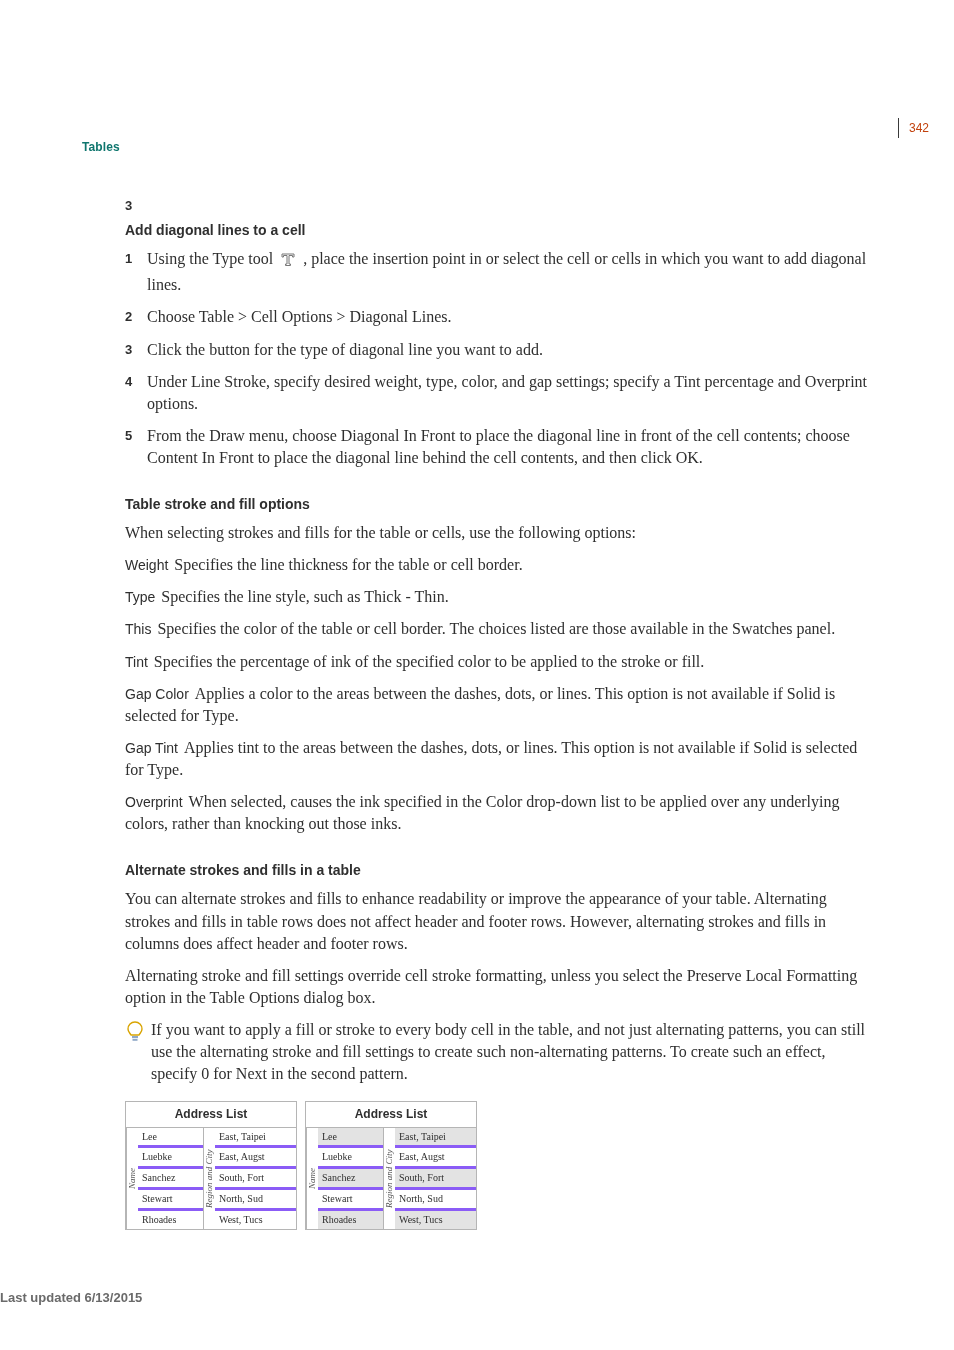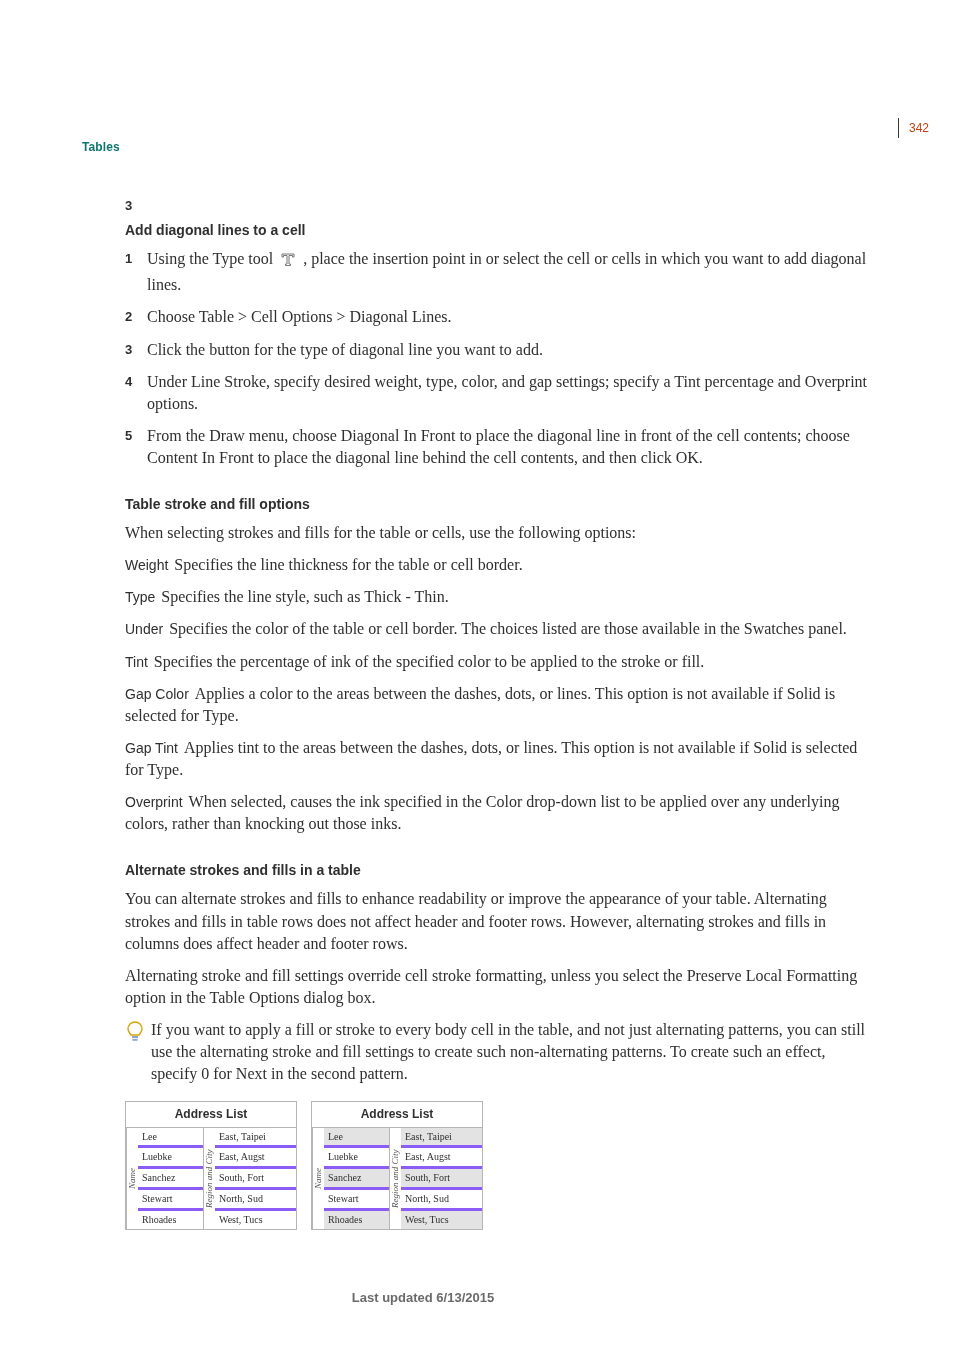--- a/index.html
+++ b/index.html
@@ -9,24 +9,24 @@
   .body{position:absolute;left:125px;top:195px;width:745px;font-size:16px;line-height:1.38;color:#2f2f2f}
   .ol-item{position:relative;margin:0 0 10px 0;padding-left:22px}
   .ol-item .num{position:absolute;left:0;top:2px;font-family:"Myriad Pro","Segoe UI",Arial,sans-serif;font-weight:700;font-size:13px;color:#2f2f2f}
   h2.sect{font-family:"Myriad Pro","Segoe UI",Arial,sans-serif;font-weight:700;font-size:14px;margin:26px 0 8px 0;color:#2f2f2f}
   p{margin:0 0 10px 0}
   .def{margin:0 0 10px 0}
   .def .term{font-family:"Myriad Pro","Segoe UI",Arial,sans-serif;font-weight:400;font-size:14px;color:#2f2f2f;margin-right:6px}
   .tip-row{position:relative;padding-left:26px;margin:0 0 14px 0}
   .tip-row .tip-icon{position:absolute;left:0;top:2px}
   .type-icon{display:inline-block;vertical-align:-4px;margin:0 2px}
-  .footer{position:absolute;left:0;width:846px;top:1290px;text-align:center;font-family:"Myriad Pro","Segoe UI",Arial,sans-serif;font-weight:700;font-size:13px;color:#6a6a6a}
+  .footer{position:absolute;left:0;width:846px;top:1290px;text-align:left;font-family:"Myriad Pro","Segoe UI",Arial,sans-serif;font-weight:700;font-size:13px;color:#6a6a6a}
 
   
-  .samples{display:flex;gap:14px;margin-top:16px}
+  .samples{display:flex;gap:8px;margin-top:16px}
   .sample{width:170px;border:1px solid #b5b5b5;font-family:"Minion Pro","Times New Roman",serif;font-size:10px;color:#2f2f2f}
   .sample .title{font-family:"Myriad Pro","Segoe UI",Arial,sans-serif;font-weight:700;font-size:12px;text-align:center;padding:4px 0;border-bottom:1px solid #b5b5b5;background:#fff}
   .sample .grid{display:grid;grid-template-columns:12px 65px 12px 1fr}
   .sample .vhdr{grid-row:1 / span 5;writing-mode:vertical-rl;transform:rotate(180deg);font-style:italic;font-size:9px;color:#555;display:flex;align-items:center;justify-content:center;border-right:1px solid #b5b5b5;padding:2px 0}
   .sample .cell{border-bottom:3px solid #8b5cf6;padding:2px 4px;white-space:nowrap;overflow:hidden;text-overflow:clip}
   .sample .cell.last{border-bottom:none}
   .alt-a{background:#fff}
   .alt-b{background:#e3e3e3}
 </style>
 </head>
@@ -70,21 +70,21 @@
     </div>
     <div class="ol-item">
       <span class="num">5</span>
       <span>From the Draw menu, choose Diagonal In Front to place the diagonal line in front of the cell contents; choose Content In Front to place the diagonal line behind the cell contents, and then click OK.</span>
     </div>
 
     <h2 class="sect">Table stroke and fill options</h2>
     <p>When selecting strokes and fills for the table or cells, use the following options:</p>
     <p class="def"><span class="term">Weight</span><span>Specifies the line thickness for the table or cell border.</span></p>
     <p class="def"><span class="term">Type</span><span>Specifies the line style, such as Thick - Thin.</span></p>
-    <p class="def"><span class="term">Under</span><span>Specifies the color of the table or cell border. The choices listed are those available in the Swatches panel.</span></p>
+    <p class="def"><span class="term">This</span><span>Specifies the color of the table or cell border. The choices listed are those available in the Swatches panel.</span></p>
     <p class="def"><span class="term">Tint</span><span>Specifies the percentage of ink of the specified color to be applied to the stroke or fill.</span></p>
     <p class="def"><span class="term">Gap Color</span><span>Applies a color to the areas between the dashes, dots, or lines. This option is not available if Solid is selected for Type.</span></p>
     <p class="def"><span class="term">Gap Tint</span><span>Applies tint to the areas between the dashes, dots, or lines. This option is not available if Solid is selected for Type.</span></p>
     <p class="def"><span class="term">Overprint</span><span>When selected, causes the ink specified in the Color drop-down list to be applied over any underlying colors, rather than knocking out those inks.</span></p>
 
     <h2 class="sect">Alternate strokes and fills in a table</h2>
     <p>You can alternate strokes and fills to enhance readability or improve the appearance of your table. Alternating strokes and fills in table rows does not affect header and footer rows. However, alternating strokes and fills in columns does affect header and footer rows.</p>
     <p>Alternating stroke and fill settings override cell stroke formatting, unless you select the Preserve Local Formatting option in the Table Options dialog box.</p>
     <div class="tip-row">
       <span class="tip-icon">

